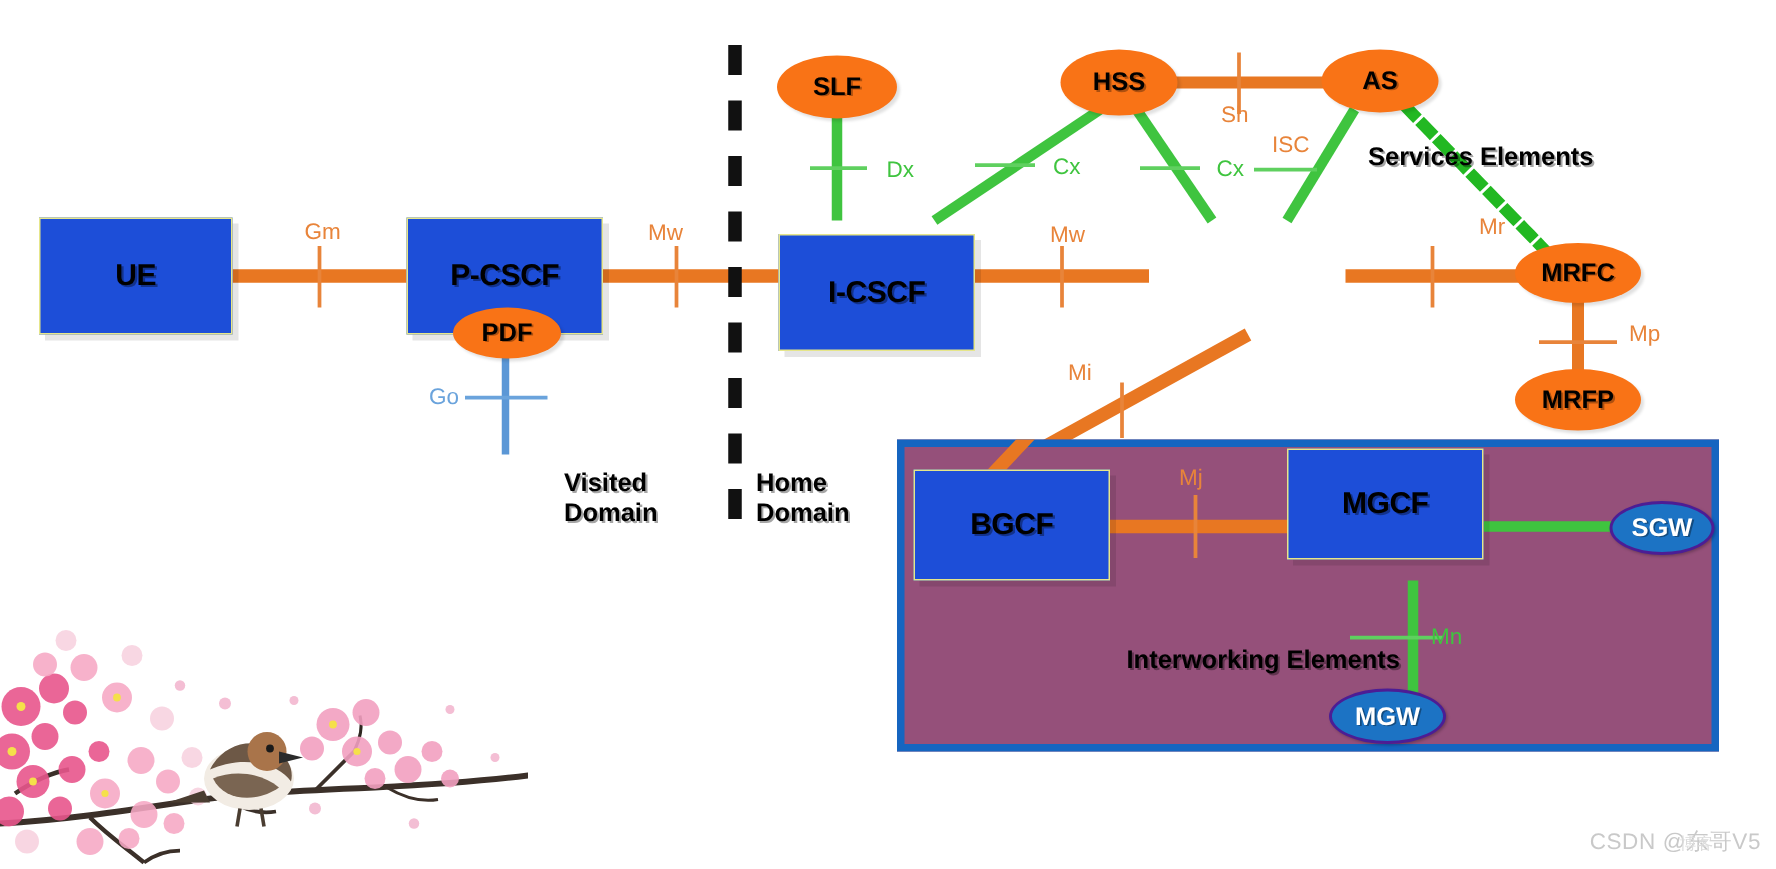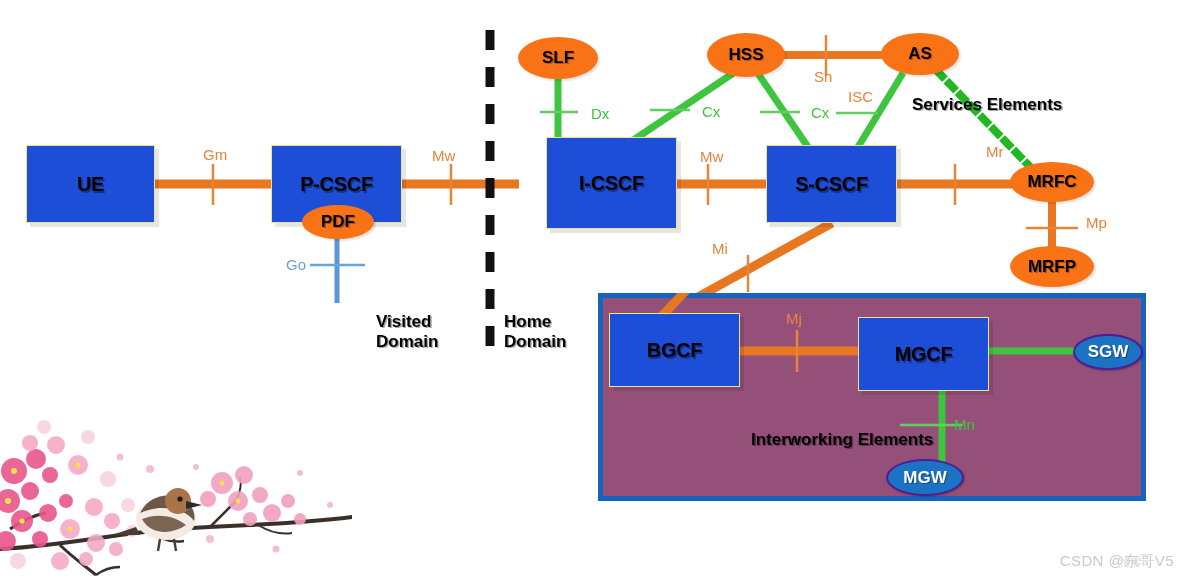--- a/index.html
+++ b/index.html
@@ -137,33 +137,30 @@
   </svg>
 
   <div class="node box" style="left:26px;top:145px;width:129px;height:78px;">
     <span class="lbl">UE</span>
   </div>
 
   <div class="node box" style="left:271px;top:145px;width:131px;height:78px;">
     <span class="lbl">P-CSCF</span>
   </div>
 
-  <div class="node box" style="left:519px;top:137px;width:131px;height:92px;margin-left:27px;">
+  <div class="node box" style="left:519px;top:156px;width:131px;height:78px;">
     <span class="lbl">I-CSCF</span>
   </div>
 
-  <div class="node box" style="left:766px;top:145px;width:131px;height:78px;">
-    <span class="lbl">S-CSCF</span>
-  </div>
 
   <div class="node box" style="left:609px;top:313px;width:131px;height:74px;">
     <span class="lbl">BGCF</span>
   </div>
 
-  <div class="node box" style="left:858px;top:317px;width:131px;height:74px;">
+  <div class="node box" style="left:858px;top:299px;width:131px;height:74px;">
     <span class="lbl">MGCF</span>
   </div>
 
   <div class="node ell ell-orange" style="left:302px;top:205px;width:72px;height:34px;">
     <span class="lbl">PDF</span>
   </div>
 
   <div class="node ell ell-orange" style="left:518px;top:37px;width:80px;height:42px;">
     <span class="lbl">SLF</span>
   </div>

